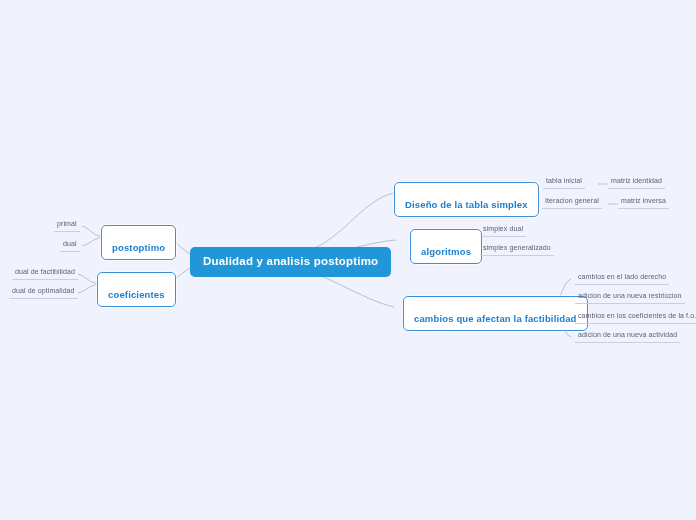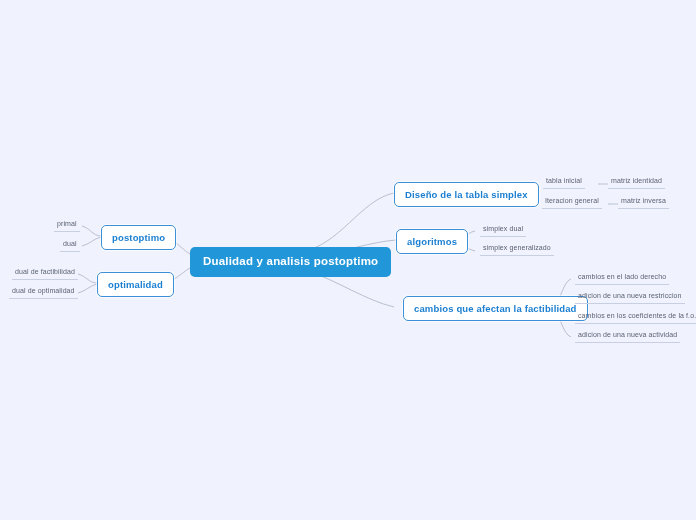--- a/index.html
+++ b/index.html
@@ -48,21 +48,21 @@
   }
   
   .l1 {
     background: #ffffff;
     color: #1b7fd1;
     border: 1.4px solid #3d8fd8;
     border-radius: 5px;
     font-size: 9.5px;
     font-weight: bold;
     letter-spacing: 0.15px;
-    padding: 6px 10px 6px 10px;
+    padding: 16px 10px 6px 10px;
     line-height: 11px;
     text-align: center;
     box-shadow: 0 0 0 1px rgba(255,255,255,0.6);
   }
   
   .leaf {
     color: #5b6074;
     font-size: 7px;
     letter-spacing: 0.1px;
     line-height: 9px;
@@ -116,21 +116,21 @@
   <div class="node l1" style="left:394px; top:182px;">Diseño de la tabla simplex</div>
 
   <div class="node leaf right" style="left:543px; top:176px;">tabla inicial</div>
 
   <div class="node leaf right" style="left:608px; top:176px;">matriz identidad</div>
 
   <div class="node leaf right" style="left:542px; top:196px;">Iteracion general</div>
 
   <div class="node leaf right" style="left:618px; top:196px;">matriz inversa</div>
 
-  <div class="node l1" style="left:396px; top:229px;">algoritmos</div>
+  <div class="node l1" style="left:410px; top:229px;">algoritmos</div>
 
   <div class="node leaf right" style="left:480px; top:224px;">simplex dual</div>
 
   <div class="node leaf right" style="left:480px; top:243px;">simplex generalizado</div>
 
   <div class="node l1" style="left:394px; top:296px;margin-left:9px;">cambios que afectan la factibilidad</div>
 
   <div class="node leaf right" style="left:575px; top:272px;">cambios en el lado derecho</div>
 
   <div class="node leaf right" style="left:575px; top:291px;">adicion de una nueva restriccion</div>
@@ -138,19 +138,19 @@
   <div class="node leaf right" style="left:575px; top:311px;">cambios en los coeficientes de la f.o.</div>
 
   <div class="node leaf right" style="left:575px; top:330px;">adicion de una nueva actividad</div>
 
   <div class="node l1" style="left:101px; top:225px;">postoptimo</div>
 
   <div class="node leaf left" style="left:54px; top:219px;">primal</div>
 
   <div class="node leaf left" style="left:60px; top:239px;">dual</div>
 
-  <div class="node l1" style="left:97px; top:272px;">optimalidad</div>
+  <div class="node l1" style="left:97px; top:272px;">coeficientes</div>
 
   <div class="node leaf left" style="left:12px; top:267px;">dual de factibilidad</div>
 
   <div class="node leaf left" style="left:9px; top:286px;">dual de optimalidad</div>
 
 </div>
 
 </body></html>

